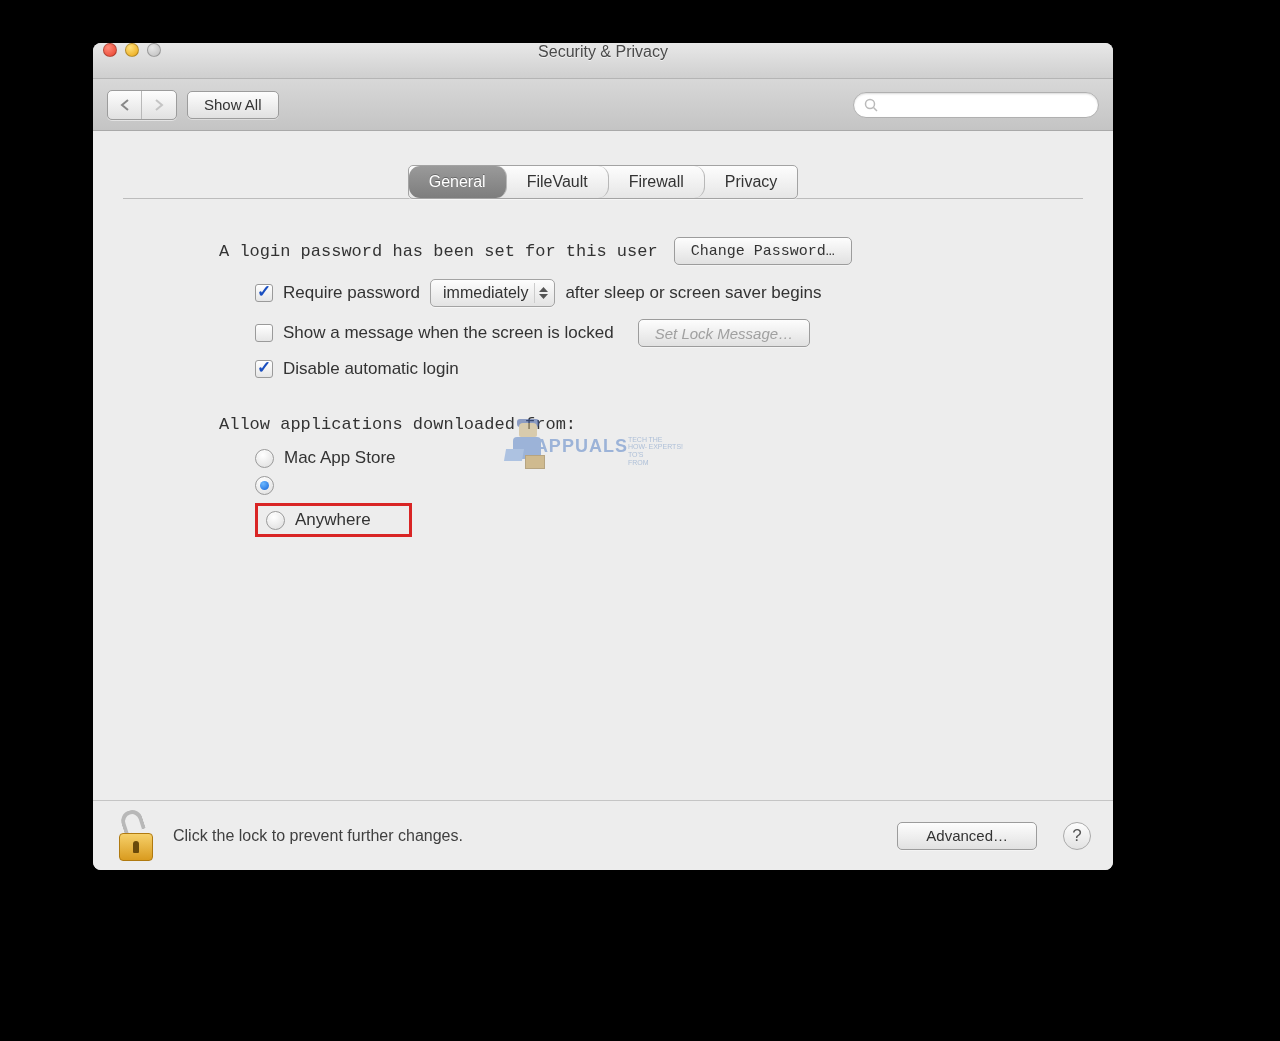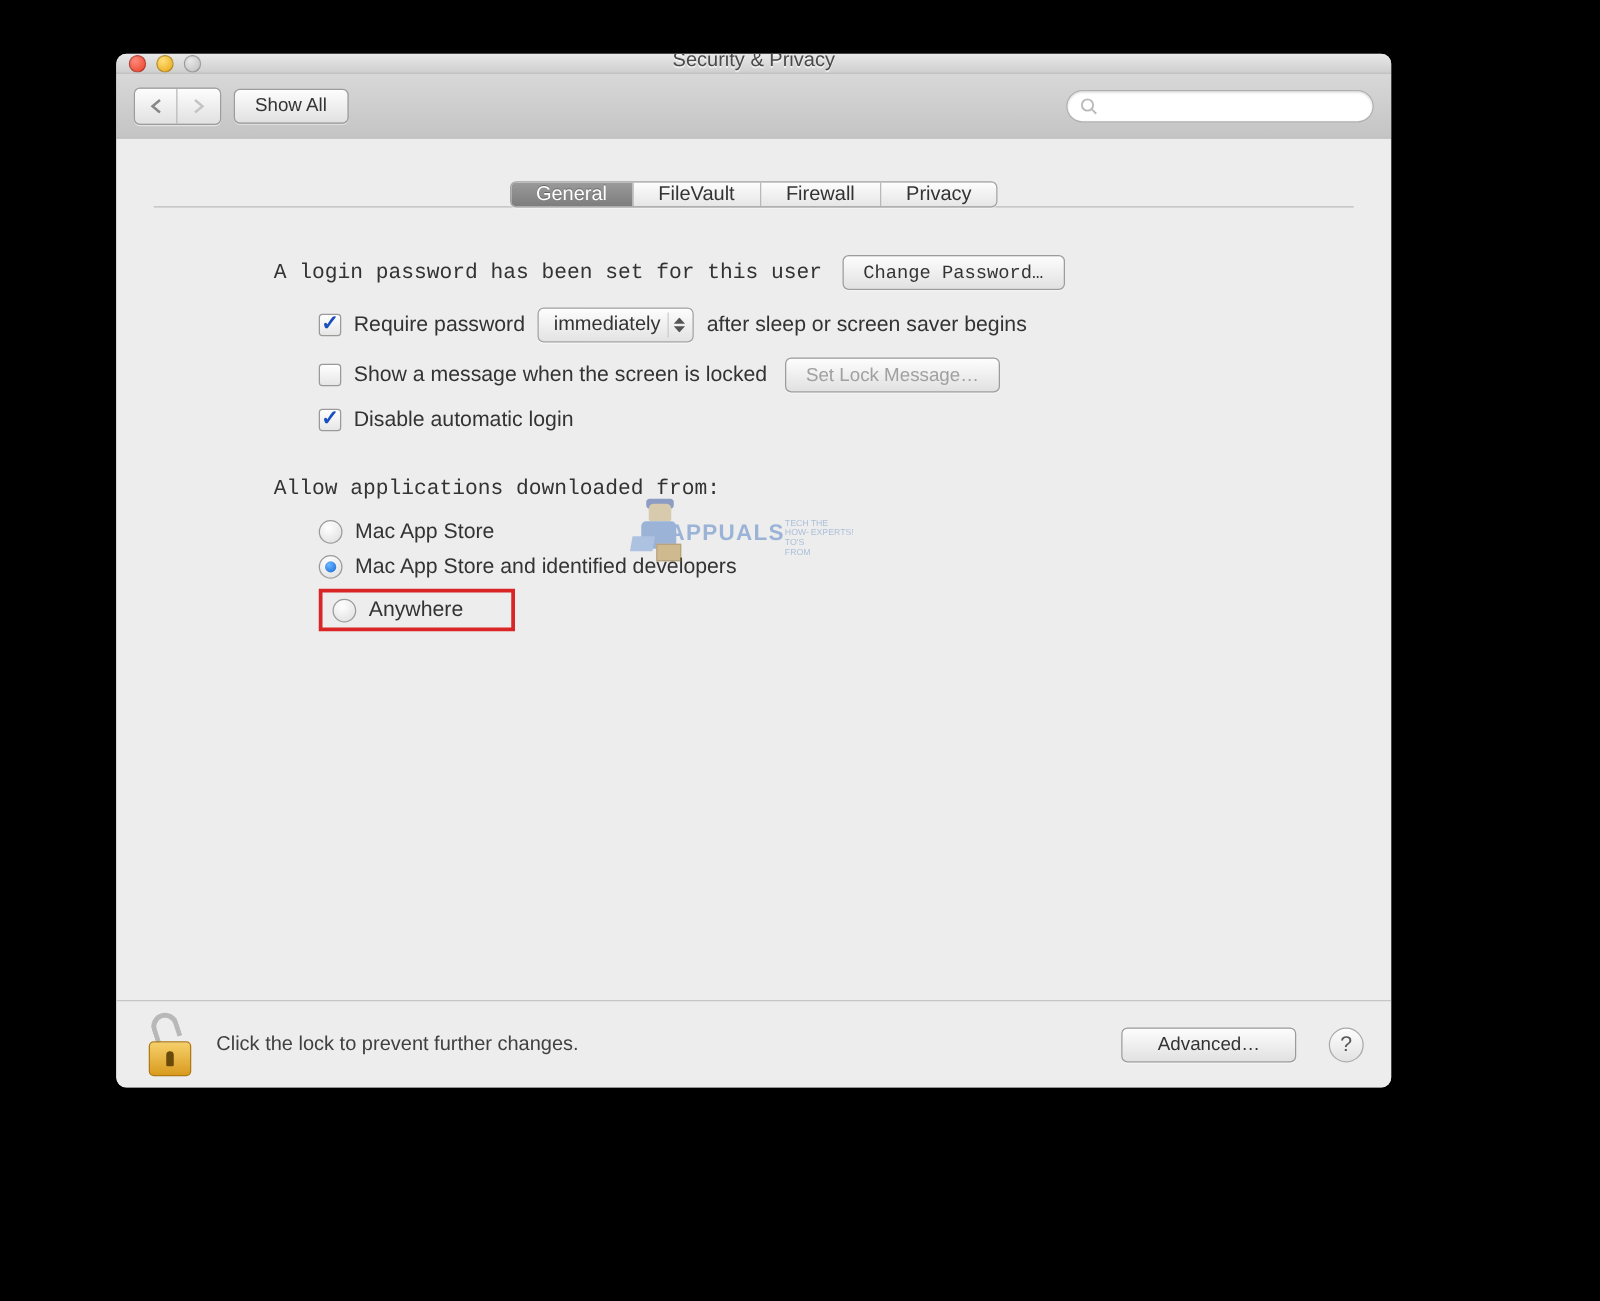--- a/index.html
+++ b/index.html
@@ -19,25 +19,25 @@
     width: 1020px;
     height: 827px;
     background: #ededed;
     border-radius: 8px;
     box-shadow: 0 10px 40px rgba(0,0,0,0.6), 0 0 0 1px rgba(0,0,0,0.2);
     overflow: hidden;
     display: flex;
     flex-direction: column;
   }
   .titlebar {
-    height: 16px;
+    height: 36px;
     background: linear-gradient(#e8e8e8, #cfcfcf);
     border-bottom: 1px solid #b5b5b5;
     display: flex;
-    align-items: flex-end;
+    align-items: flex-start;
     position: relative;
   }
   .traffic {
     display: flex;
     gap: 8px;
     padding-left: 10px;
   }
   .tl {
     width: 14px; height: 14px; border-radius: 50%;
     border: 1px solid rgba(0,0,0,0.25);
@@ -118,27 +118,28 @@
   .tabbar-inner {
     display: flex;
     border: 1px solid #a3a3a3;
     border-radius: 5px;
     overflow: hidden;
     box-shadow: 0 1px 0 rgba(255,255,255,0.5);
     margin-bottom: -1px;
     background: linear-gradient(#fdfdfd, #e6e6e6);
   }
   .tab {
-    height: 19px;
+    height: 32px;
     padding: 0 20px;
     display: flex; align-items: center;
     font-size: 16px;
     color: #333;
     border-right: 1px solid #b8b8b8;
     cursor: default;
+    border-radius: 11px;
   }
   .tab:last-child { border-right: none; }
   .tab.active {
     background: linear-gradient(#9a9a9a, #7d7d7d);
     color: #fff;
     text-shadow: 0 -1px 0 rgba(0,0,0,0.3);
   }
   .row {
     display: flex; align-items: center;
     margin-bottom: 12px;
@@ -363,21 +364,21 @@
                   <path d="M0 1 L4.5 6 L9 1 Z" fill="#555"></path>
                 </svg>
             </span>
           </span>
           <span>after sleep or screen saver begins</span>
         </div>
 
         <div class="row">
           <span class="chk"></span>
           <span>Show a message when the screen is locked</span>
-          <span class="mac-btn disabled" style="margin-left:4px;">Set Lock Message…</span>
+          <span class="mac-btn disabled" style="margin-left:14px;font-style:italic;">Set Lock Message…</span>
         </div>
 
         <div class="row">
           <span class="chk checked"></span>
           <span>Disable automatic login</span>
         </div>
       </div>
     </div>
 
     <div class="watermark">
@@ -397,21 +398,20 @@
 
     <div class="section2">
       <div class="section-heading">Allow applications downloaded from:</div>
       <div class="radio-group">
         <div class="radio-row">
           <span class="radio"></span>
           <span>Mac App Store</span>
         </div>
         <div class="radio-row">
           <span class="radio checked"></span>
-          <span>Mac App Store and identified developers</span>
         </div>
         <div class="radio-row">
           <span class="highlight-box">
             <span class="radio"></span>
             <span>Anywhere</span>
           </span>
         </div>
       </div>
     </div>
 

